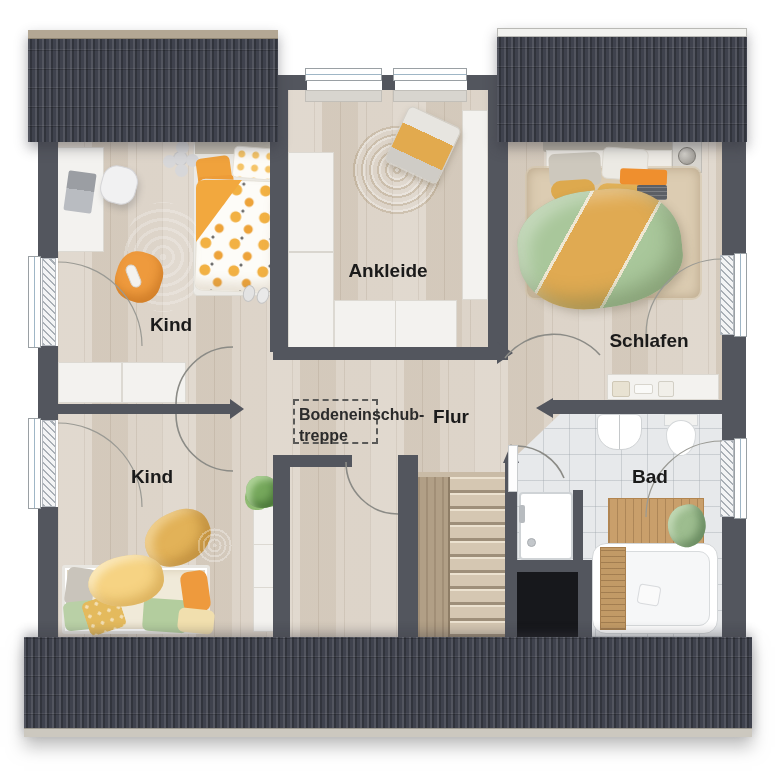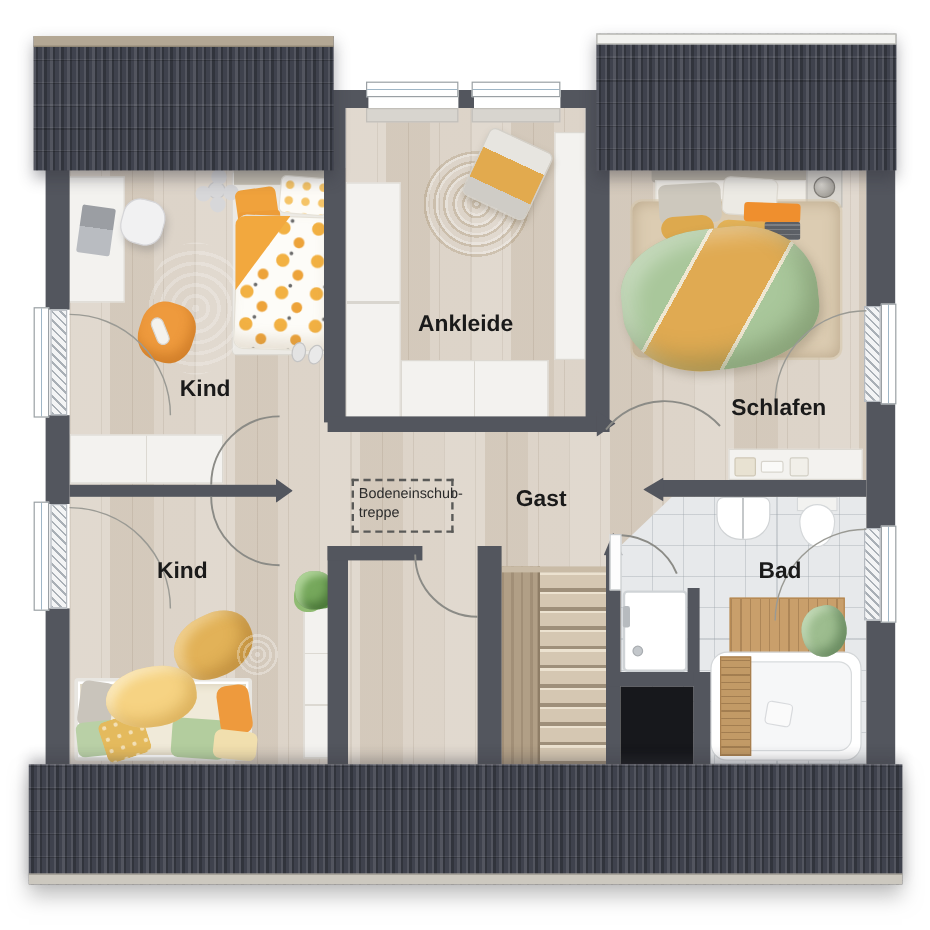--- a/index.html
+++ b/index.html
@@ -44,21 +44,21 @@
   .rad{background-color:#f3f4f5;border:1px solid #b5bac0;z-index:45;
     background-image:repeating-linear-gradient(45deg, rgba(120,130,140,.6) 0 1.5px, transparent 1.5px 5px);}
   .sillplate{background:#d8d5cf;border:1px solid #c2bfb9;z-index:30;}
 
   
   .furn{background:var(--furn,#f3f2ef);border:1px solid #dcd9d2;z-index:20;}
   .lbl{z-index:50;font-weight:700;font-size:19px;color:var(--label,#1a1a1a);text-align:center;}
   .blob{z-index:22;}
 
   #annotation-box{z-index:50;border:2px dashed #5a5a58;background:transparent;
-    font-weight:400;font-size:12px;line-height:1.32;color:#2b2b2b;padding:3px 0 0 4px;}
+    font-weight:700;font-size:16px;line-height:1.32;color:#2b2b2b;padding:3px 0 0 4px;}
 
   svg#arcs{left:0;top:0;z-index:46;}
 </style>
 </head>
 <body>
 
 <div id="plan">
 
   <div class="wood" style="left:58px;top:140px;width:664px;height:497px;"></div>
   <div class="wood" style="left:288px;top:90px;width:200px;height:262px;"></div>
@@ -232,21 +232,21 @@
       <path d="M 58 262 A 84 84 0 0 1 142 346"></path>
       <path d="M 58 423 A 84 84 0 0 1 142 507"></path>
       <path d="M 722 259 A 76 76 0 0 0 646 335"></path>
       <path d="M 722 441 A 76 76 0 0 0 646 517"></path>
     </g>
   </svg>
 
   <div class="lbl" style="left:131px;top:314px;width:80px;">Kind</div>
   <div class="lbl" style="left:328px;top:260px;width:120px;">Ankleide</div>
   <div class="lbl" style="left:589px;top:330px;width:120px;">Schlafen</div>
-  <div class="lbl" style="left:411px;top:406px;width:80px;">Gast</div>
+  <div class="lbl" style="left:411px;top:406px;width:80px;">Flur</div>
   <div class="lbl" style="left:112px;top:466px;width:80px;">Kind</div>
   <div class="lbl" style="left:610px;top:466px;width:80px;">Bad</div>
 
   <div id="annotation-box" style="left:293px;top:399px;width:85px;height:45px;">
     <span style="position:static;display:block;">Bodeneinschub-</span>
     <span style="position:static;display:block;">treppe</span>
   </div>
 
   <div class="roof" style="left:28px;top:30px;width:250px;height:112px;">
     <div class="ridge" style="background:var(--ridge-tan,#b3a794);border-bottom:1px solid #8f8573;"></div>

